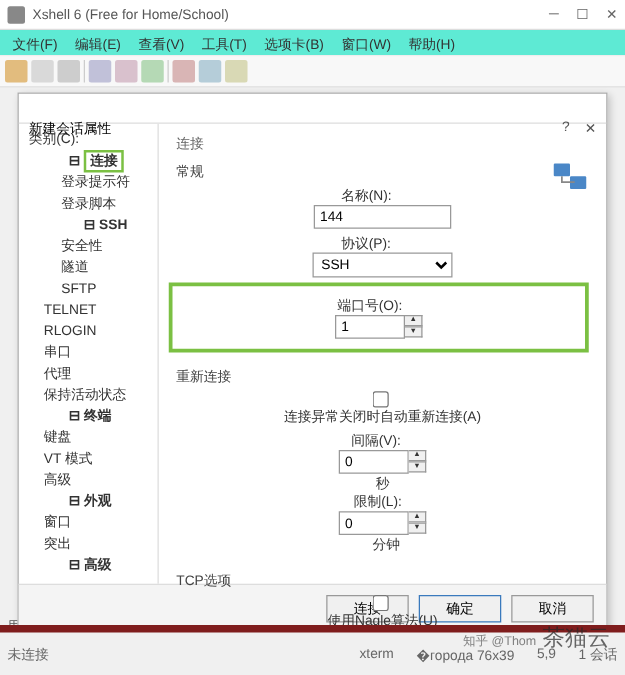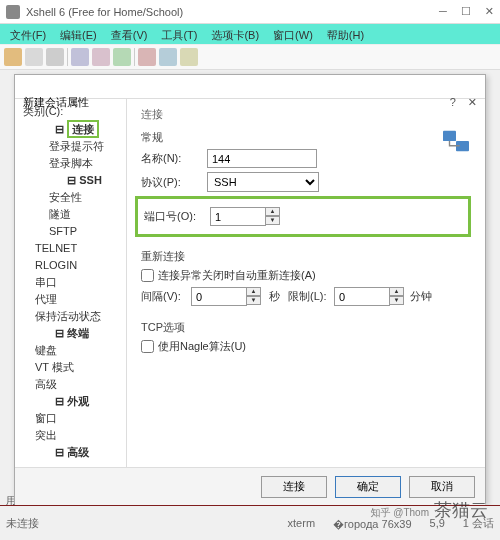--- a/index.html
+++ b/index.html
@@ -32,39 +32,39 @@
 .tree .cat { margin-left: 6px; line-height: 17px; white-space: nowrap; }
 .tree .node { margin-left: 6px; line-height: 17px; white-space: nowrap; cursor: pointer; }
 .tree .sub { margin-left: 18px; line-height: 17px; white-space: nowrap; cursor: pointer; }
 .tree .bold { font-weight: bold; padding-left: 32px; }
 .hl1 { border: 2px solid #7bc043; display: inline-block; padding: 0 3px; line-height: 14px; }
 
 
 .panel { flex: 1; padding: 8px 14px 4px 14px; color: #333; position: relative; }
 .panel-title { color: #666; font-size: 11px; margin-bottom: 8px; }
 .group-label { color: #444; margin: 6px 0 4px 0; }
-.row { display: flex; align-items: center; margin: 4px 0; }
+.row { display: flex; align-items: center; margin: 4px 0; flex-direction: column; }
 .row label { width: 66px; }
 .row input[type=text] { height: 19px; border: 1px solid #999; padding: 1px 4px; background: #fff; }
 .row select { height: 20px; border: 1px solid #999; background: #fff; padding: 0 2px; }
 .spin { display: inline-flex; }
 .spin input { width: 56px; height: 19px; border: 1px solid #999; padding: 1px 4px; }
 .spin .arrows { display: flex; flex-direction: column; width: 14px; }
 .spin .arrows div { height: 9px; border: 1px solid #999; border-left: none; font-size: 6px; line-height: 7px; text-align: center; background: #f0f0f0; cursor: pointer; }
 .hl-box { border: 3px solid #7bc043; padding: 4px 6px; margin: 2px 0 6px -6px; }
 input[type=checkbox] { margin-right: 4px; vertical-align: middle; }
 .net-icon { position: absolute; right: 14px; top: 30px; width: 30px; height: 26px; }
 
 
 .dlg-btns { height: 38px; border-top: 1px solid #ddd; display: flex; align-items: center; justify-content: flex-end; padding: 0 10px; gap: 8px; background: #f4f4f4; }
 .btn { width: 66px; height: 22px; border: 1px solid #999; background: #f0f0f0; cursor: pointer; font-size: 11px; }
 .btn.primary { border: 1px solid #3a7abd; }
 
 
-.status { position: absolute; bottom: 0; left: 0; right: 0; height: 20px; background: #f0f0f0; border-top: 1px solid #7f1d1d; display: flex; align-items: center; padding: 17px 6px; color: #666; font-size: 10px; gap: 18px; }
+.status { position: absolute; bottom: 0; left: 0; right: 0; height: 20px; background: #f0f0f0; border-top: 6px solid #7f1d1d; display: flex; align-items: center; padding: 17px 6px; color: #666; font-size: 10px; gap: 18px; }
 .status .seg { white-space: nowrap; }
 .watermark { position: absolute; right: 12px; bottom: 18px; font-size: 18px; color: rgba(40,40,40,0.7); pointer-events: none; font-weight: 500; }
 .wm-prefix { font-size: 10px; color: rgba(100,100,100,0.8); }
 
 .bg-label { position: absolute; left: 6px; top: 508px; font-size: 10px; color: #555; }
 .bg-label2 { position: absolute; left: 6px; top: 494px; font-size: 10px; color: #555; }
 </style>
 </head>
 <body>
 

